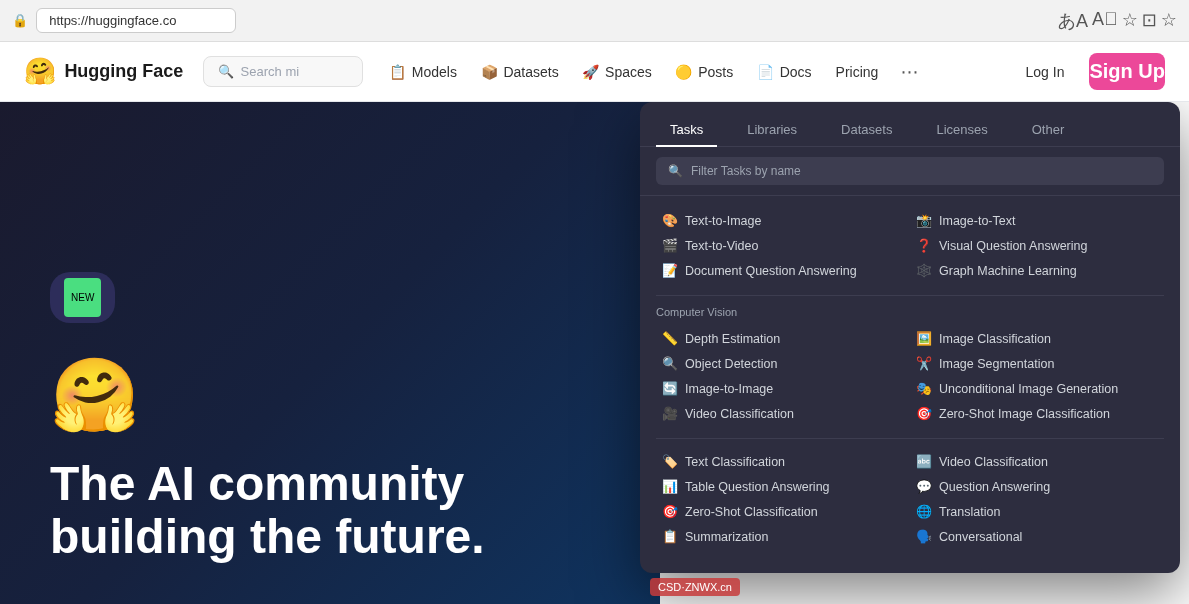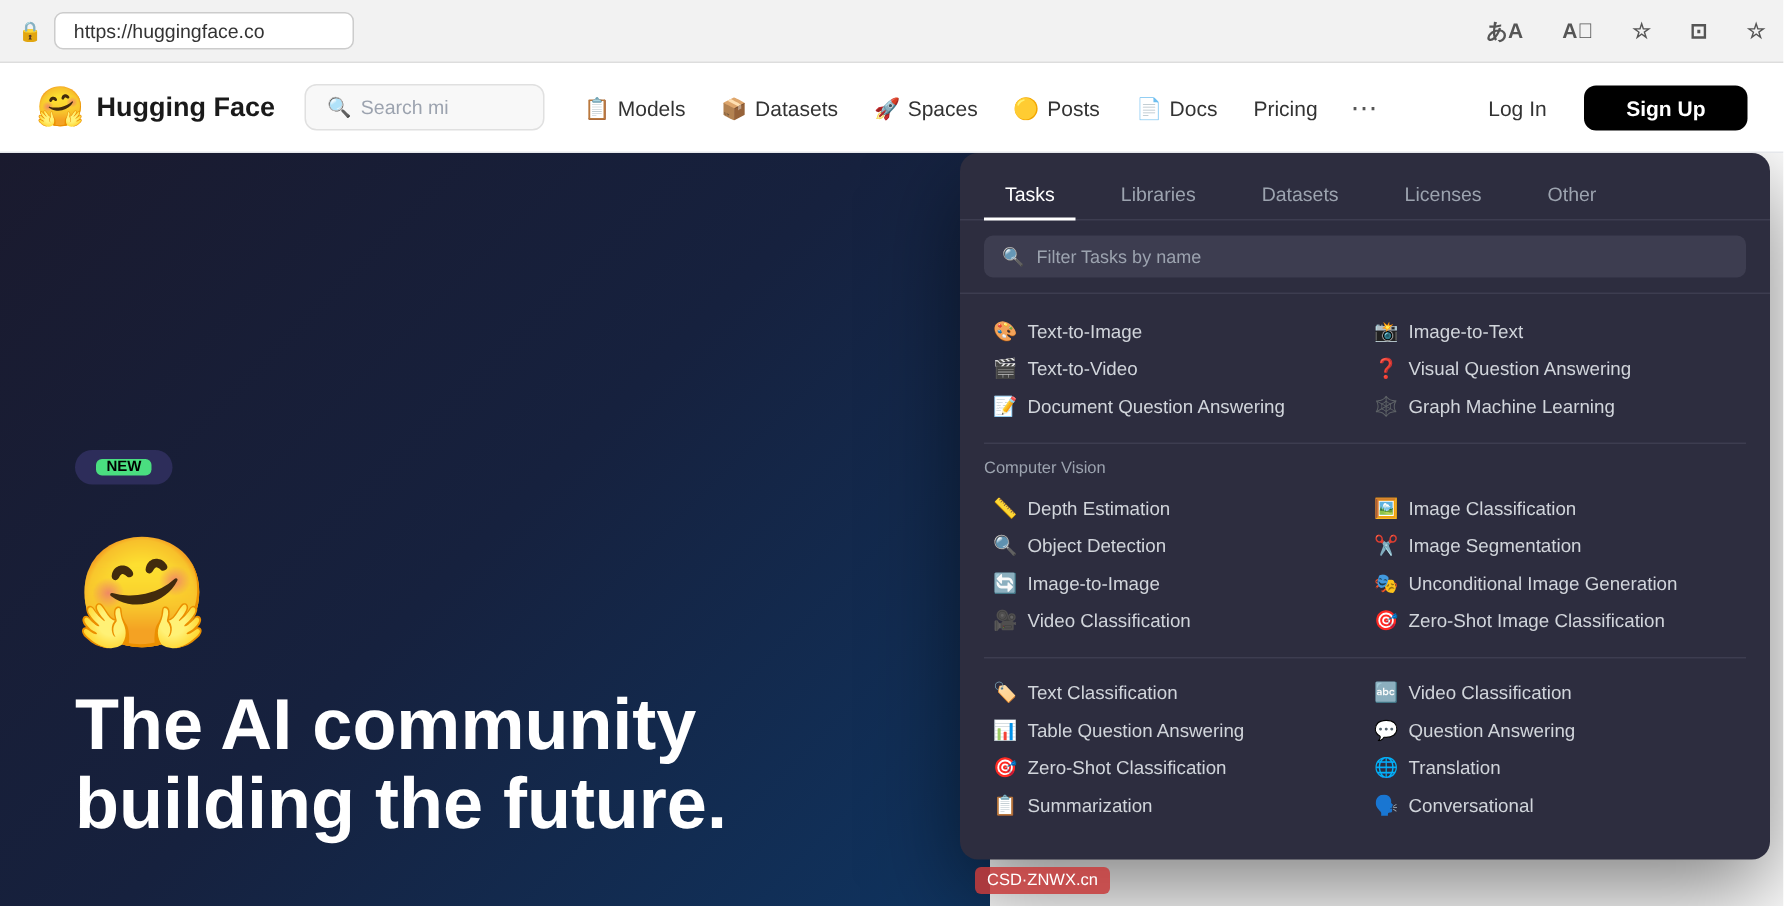--- a/index.html
+++ b/index.html
@@ -22,24 +22,23 @@
       border-radius: 6px;
       padding: 4px 12px;
       font-size: 13px;
       color: #333;
       border: 1px solid #ccc;
       min-width: 200px;
     }
     .browser-icons {
       margin-left: auto;
       display: flex;
-      gap: 26px;
+      gap: 4px;
       color: #555;
-      font-size: 14px;
-      font-weight: bold;
+      font-size: 18px;
     }
 
     
     .navbar {
       background: #fff;
       height: 60px;
       display: flex;
       align-items: center;
       padding: 0 24px;
       gap: 8px;
@@ -100,24 +99,24 @@
     }
     .btn-login {
       font-size: 14px;
       color: #333;
       padding: 7px 14px;
       border-radius: 8px;
       cursor: pointer;
       border: 1px solid transparent;
     }
     .btn-signup {
-      font-size: 14px;
-      background: #000000;
+      font-size: 20px;
+      background: #ec4899;
       color: #fff;
-      padding: 7px 28px;
+      padding: 7px 0;
       border-radius: 8px;
       cursor: pointer;
       font-weight: 600;
     }
 
     
     .main-content {
       position: relative;
       width: 100%;
       height: 502px;
@@ -144,22 +143,22 @@
       background: #2d2d5a;
       border-radius: 20px;
       padding: 6px 14px;
       margin-bottom: 30px;
       width: fit-content;
     }
     .hero-badge-new {
       background: #4ade80;
       color: #000;
       font-size: 10px;
-      font-weight: 700;
-      padding: 0 7px;
+      font-weight: 400;
+      padding: 14px 7px;
       border-radius: 4px;
     }
     .hero-badge-text {
       color: #d1d5db;
       font-size: 13px;
     }
     .hero-emoji {
       font-size: 72px;
       margin-bottom: 20px;
       display: block;

